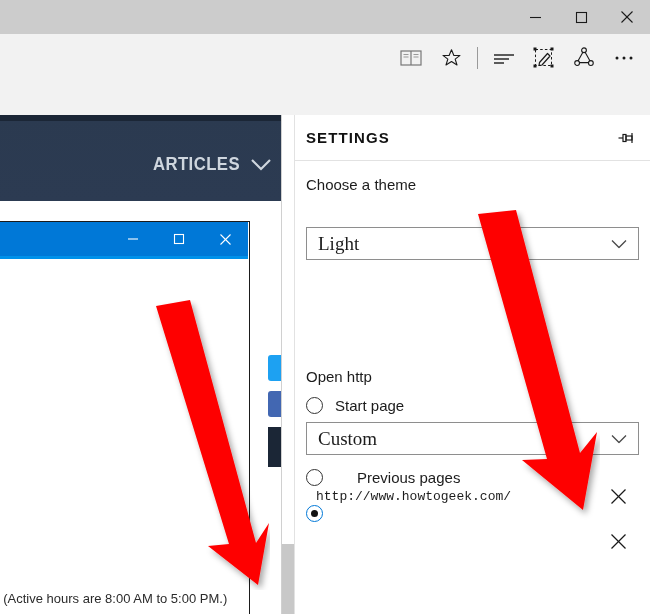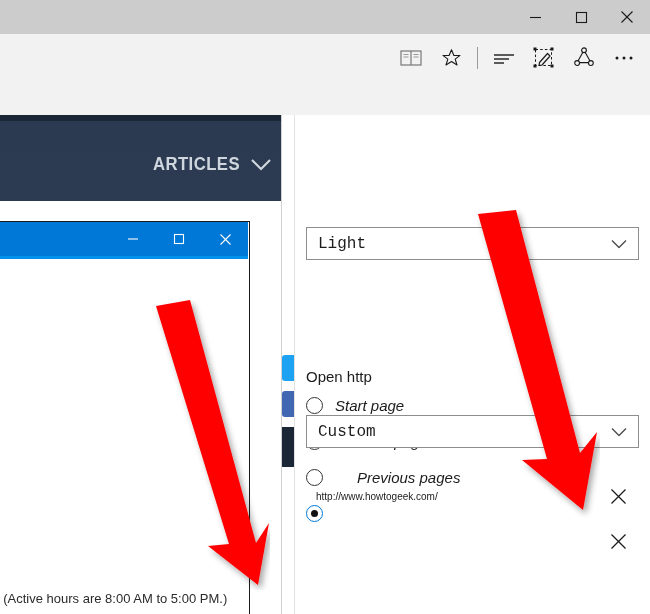--- a/index.html
+++ b/index.html
@@ -61,21 +61,20 @@
     background: #f2f2f2;
     border-bottom: 1px solid #d8d8d8;
   }
 
   
   .content {
     position: absolute; left: 0; top: 115px;
     width: 294px; height: 499px;
     background: #ffffff;
     overflow: hidden;
-    padding-left: 14px;
   }
   .site-header {
     position: absolute; left: 0; top: 0;
     width: 282px; height: 86px;
     background: linear-gradient(180deg, #2b3a50 0%, #2c3b52 100%);
   }
   .site-header-top {
     position: absolute; left: 0; top: 0;
     width: 282px; height: 6px;
     background: #1b2636;
@@ -206,36 +205,36 @@
 
   .select-box {
     position: absolute; left: 11px;
     width: 333px; height: 33px;
     border: 1px solid #8e8e8e;
     background: #ffffff;
     box-sizing: border-box;
     display: flex; align-items: center;
   }
   .select-theme { top: 112px; }
-  .select-custom { top: 300px; align-items: center; }
+  .select-custom { top: 307px; align-items: center; }
   .select-text {
     padding-left: 11px;
-    font-size: 16px;
+    font-size: 19px;
     color: #1c1c1c;
-    font-family: Liberation Mono, monospace;
+    font-family: Liberation Serif, serif;
   }
   .select-chevron {
     position: absolute; right: 11px; top: 50%;
     transform: translateY(-50%);
   }
 
   .radio-row {
     position: absolute; left: 11px;
     height: 28px;
-    display: flex; align-items: center; gap: 12px; font-style: italic;
+    display: flex; align-items: center; gap: 12px;
   }
   .radio {
     width: 17px; height: 17px;
     border-radius: 50%;
     border: 1.6px solid #333333;
     box-sizing: border-box;
     background: #fff;
     position: relative;
     flex: none;
   }
@@ -261,25 +260,25 @@
 
   
   .url-row {
     position: absolute; left: 0;
     width: 355px; height: 42px;
     display: flex; align-items: center;
   }
   .url-text {
     position: absolute; left: 21px;
     width: 288px;
-    font-size: 10px;
+    font-size: 13px;
     color: #1c1c1c;
     white-space: nowrap;
     overflow: hidden;
-    font-family: Liberation Sans, sans-serif;
+    font-family: Liberation Mono, monospace;
   }
   .url-x {
     position: absolute; right: 21px;
     width: 22px; height: 22px;
     display: flex; align-items: center; justify-content: center;
   }
 
   
   .arrow { position: absolute; pointer-events: none; }
   .arrow-left  { left: 150px; top: 300px; }
@@ -424,21 +423,33 @@
     <div class="content-rule2"></div>
 
     <div class="content-scroll">
       <div class="content-thumb"></div>
     </div>
 
   </div>
 
   <div class="settings">
 
-
+    <div class="settings-head">
+      <div class="settings-title">SETTINGS</div>
+      <div class="pin-btn">
+        <svg width="18" height="16" viewBox="0 0 18 16">
+          <line x1="0.5" y1="8" x2="5" y2="8" stroke="#1a1a1a" stroke-width="1.2"></line>
+          <rect x="5" y="4.5" width="3" height="7" fill="none" stroke="#1a1a1a" stroke-width="1.2"></rect>
+          <rect x="8" y="6" width="6" height="4" fill="none" stroke="#1a1a1a" stroke-width="1.2"></rect>
+          <line x1="14" y1="3" x2="14" y2="13" stroke="#1a1a1a" stroke-width="1.2"></line>
+        </svg>
+      </div>
+    </div>
+
+    <div class="sec-label theme-label">Choose a theme</div>
 
     <div class="select-box select-theme">
       <span class="select-text">Light</span>
       <svg class="select-chevron" width="16" height="9" viewBox="0 0 16 9">
         <path d="M1 1 L8 8 L15 1" fill="none" stroke="#4a4a4a" stroke-width="1.3"></path>
       </svg>
     </div>
 
     <div class="sec-label openwith-label">Open http</div>
 

